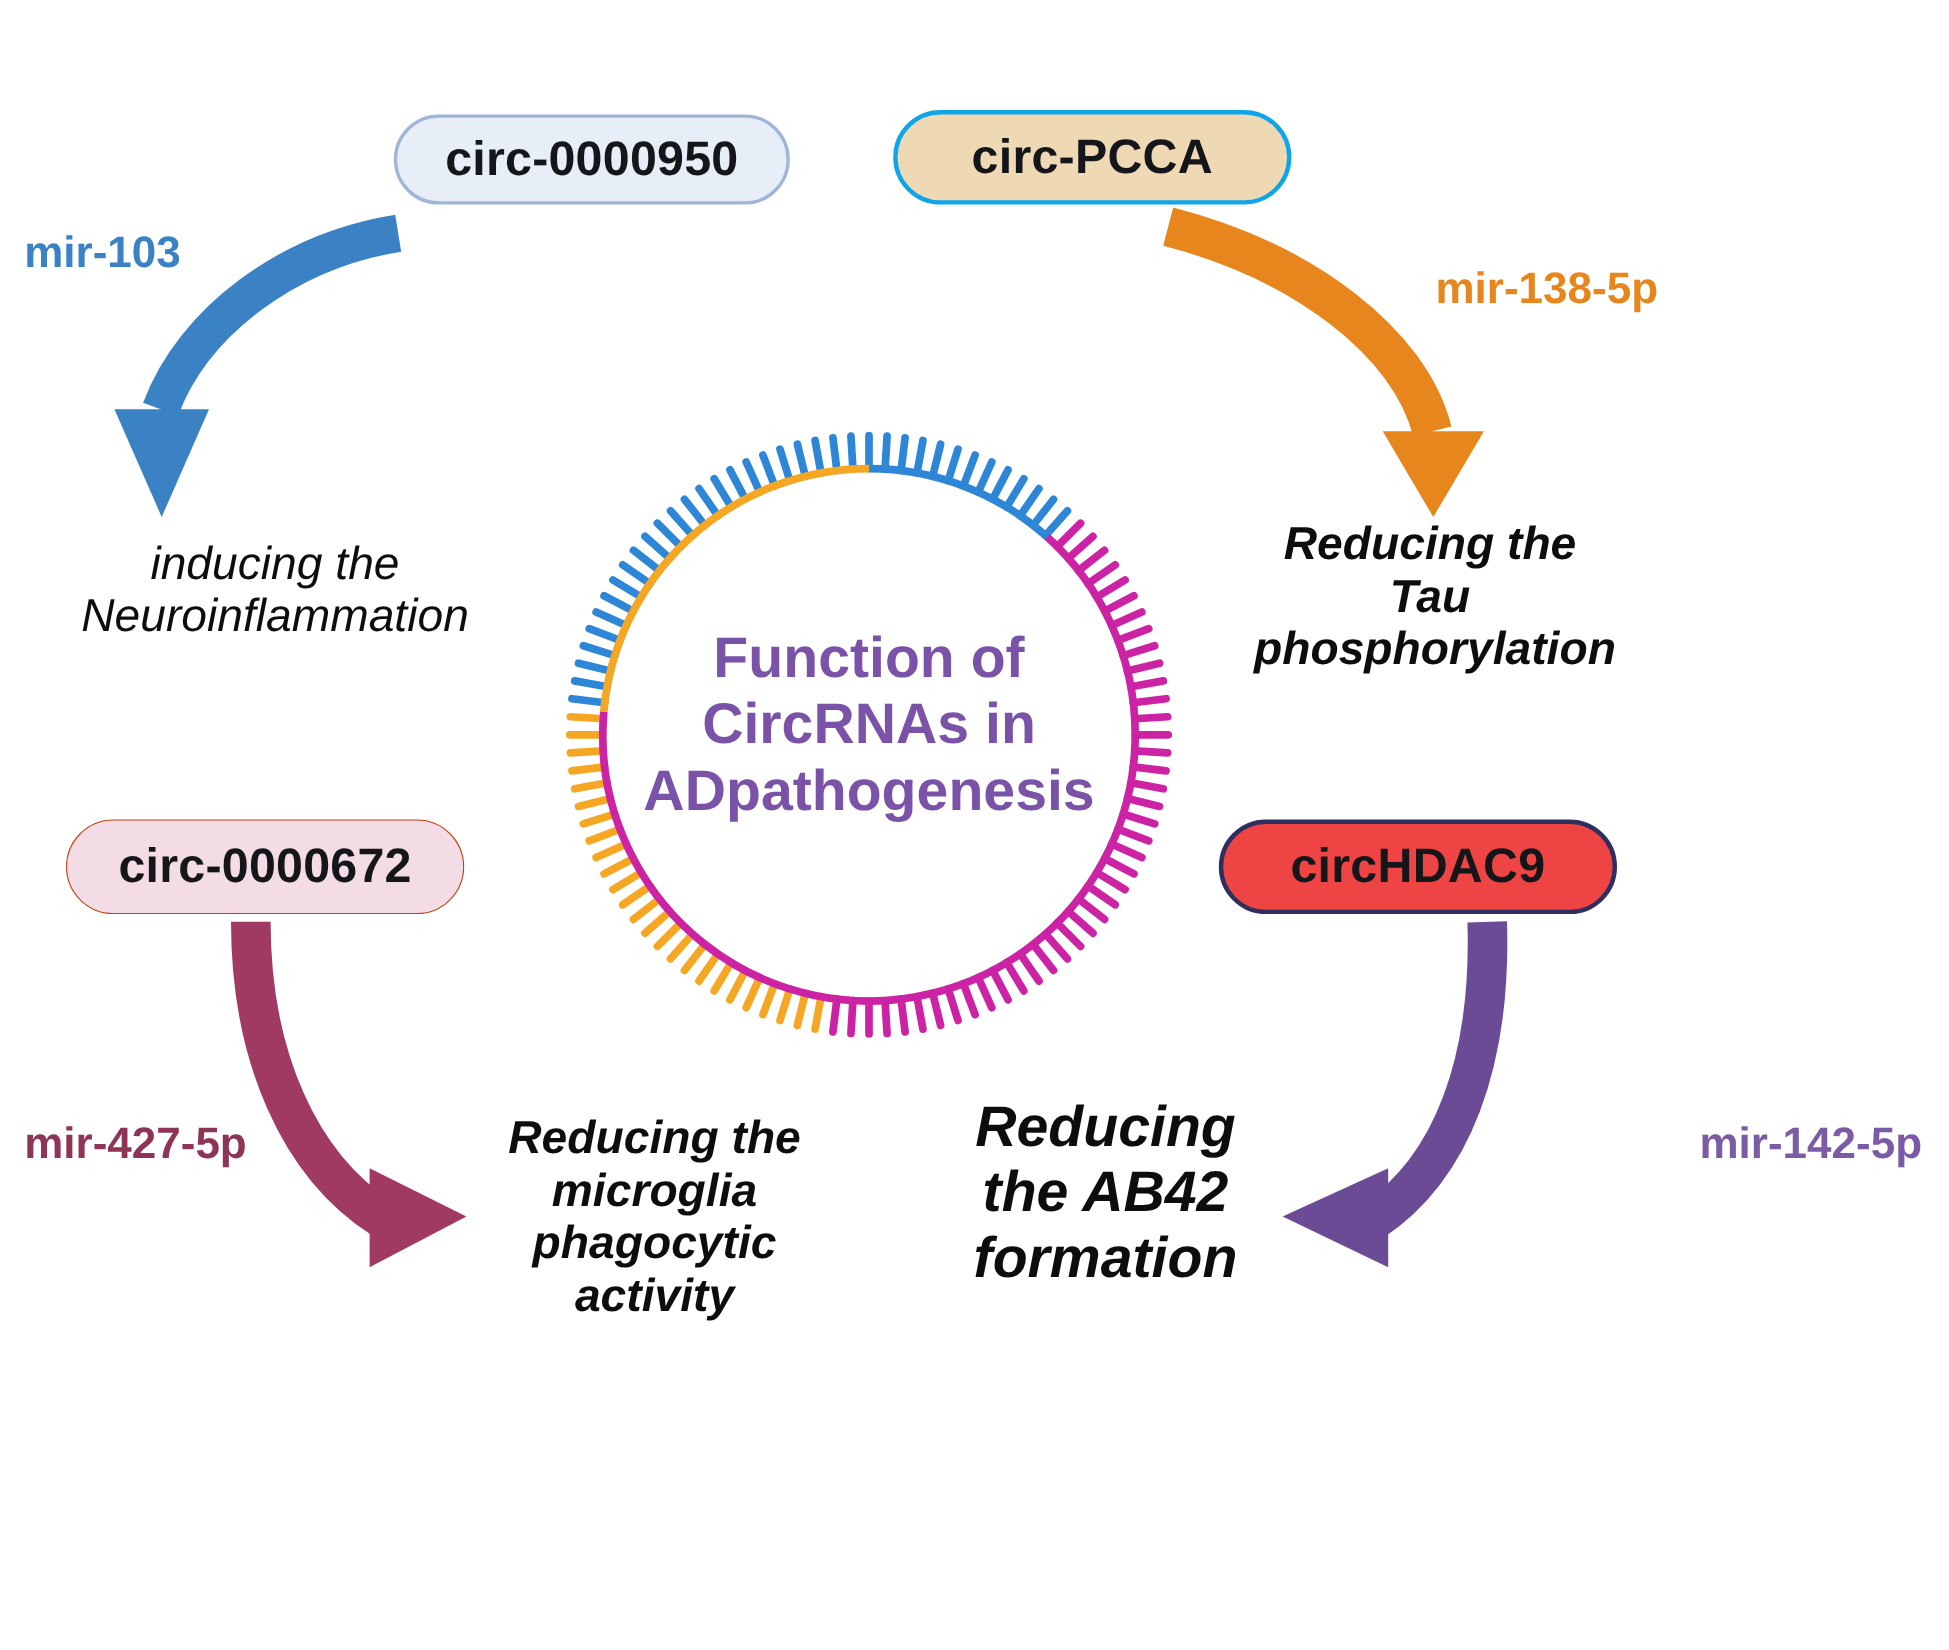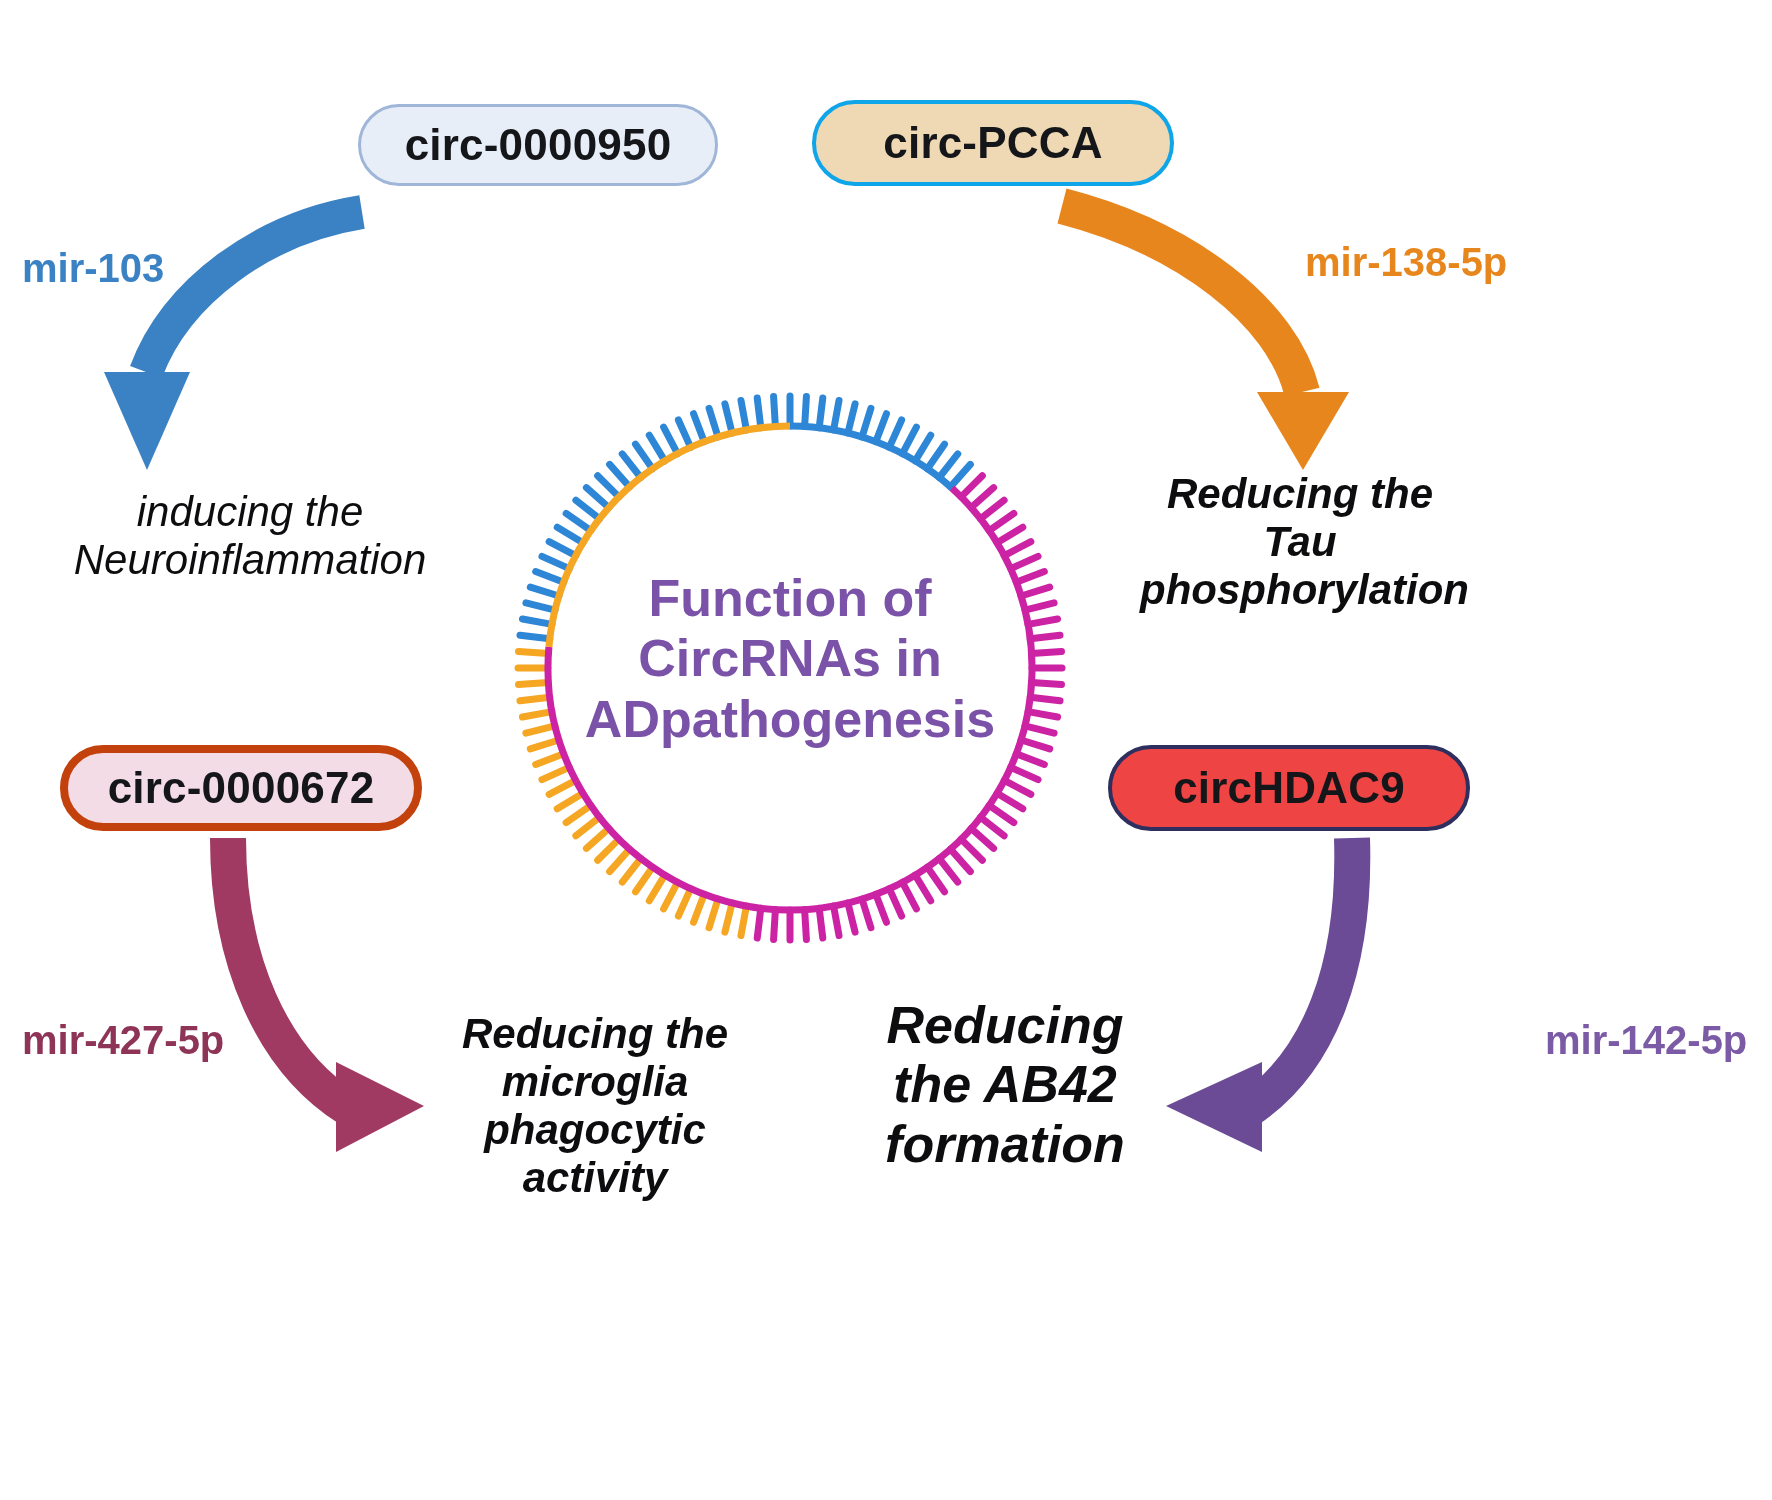--- a/index.html
+++ b/index.html
@@ -10,34 +10,34 @@
 
   .pill{position:absolute;display:flex;align-items:center;justify-content:center;
         border-radius:999px;box-sizing:border-box;white-space:nowrap;
         font-weight:bold;color:#15161a;letter-spacing:.2px;}
 
   #box-0000950{left:358px;top:104px;width:360px;height:82px;font-size:44px;
      background:#E8EEF8;border:3px solid #9FB6D8;}
   #box-pcca{left:812px;top:100px;width:362px;height:86px;font-size:44px;
      background:#EFD9B4;border:4px solid #0ea5e9;}
   #box-0000672{left:60px;top:745px;width:362px;height:86px;font-size:44px;
-     background:#F3DCE6;border:8px solid #c2410c;}
+     background:#F3DCE6;border:1px solid #c2410c;}
   #box-hdac9{left:1108px;top:745px;width:362px;height:86px;font-size:44px;
      background:#ef4444;border:4px solid #2E2F5E;}
 
   .outcome{position:absolute;text-align:center;color:#0d0d0f;line-height:1.14;font-style:italic;}
   .outcome.bold{font-weight:bold;}
 
   #out-neuro{left:40px;top:488px;width:420px;font-size:42px;font-weight:normal;}
   #out-tau{left:1140px;top:470px;width:320px;font-size:42px;}
   #out-micro{left:450px;top:1010px;width:290px;font-size:42px;}
   #out-ab42{left:880px;top:996px;width:250px;font-size:52px;}
 
   .mir{position:absolute;font-weight:bold;font-size:40px;white-space:nowrap;}
-  #mir-103{left:22px;top:208px;color:#3B82C4;margin-top:38px;}
+  #mir-103{left:22px;top:208px;color:#3B82C4;}
   #mir-138{left:1305px;top:240px;color:#E8861E;}
   #mir-351{left:22px;top:1018px;color:#8E3457;}
   #mir-142{left:1545px;top:1018px;color:#7B5AA6;}
 
   #center-text{position:absolute;left:565px;top:568px;width:450px;text-align:center;
      color:#7A52A8;font-weight:bold;font-size:52px;line-height:1.16;}
 </style>
 </head>
 <body>
 

